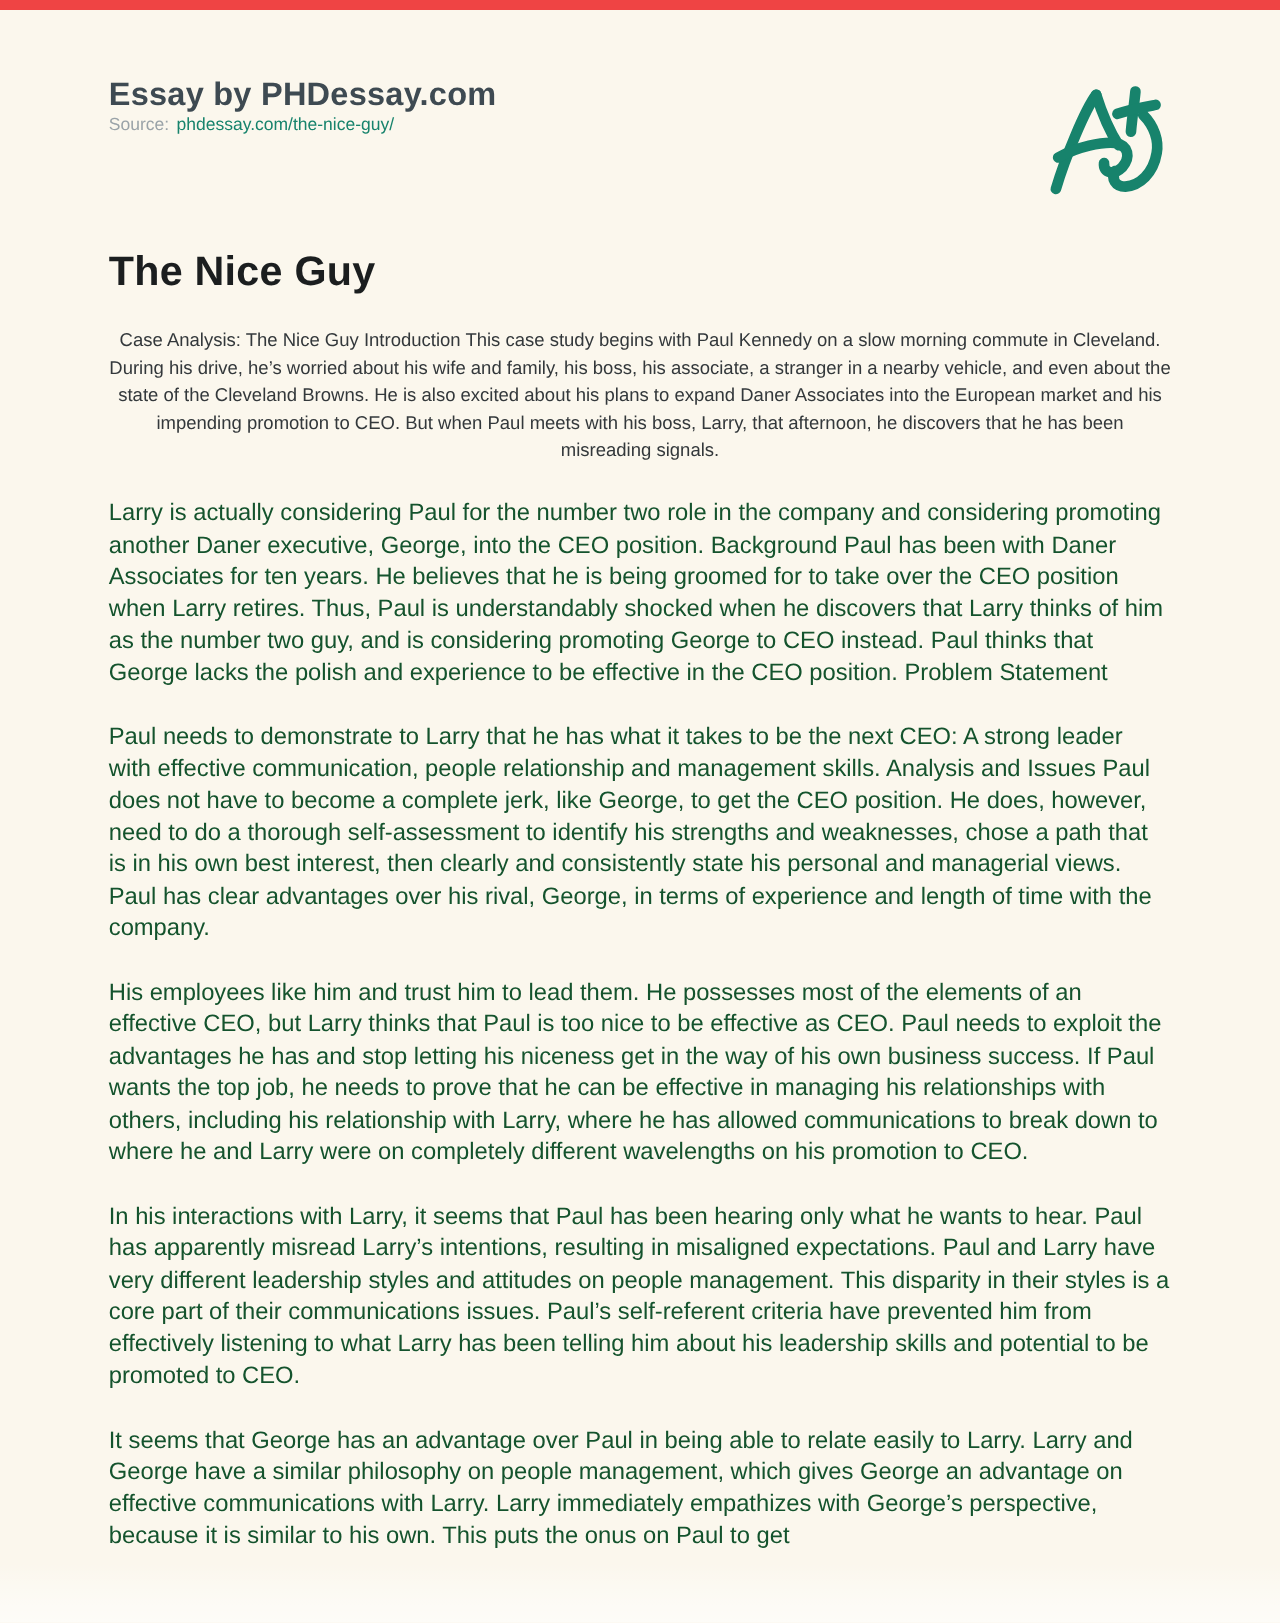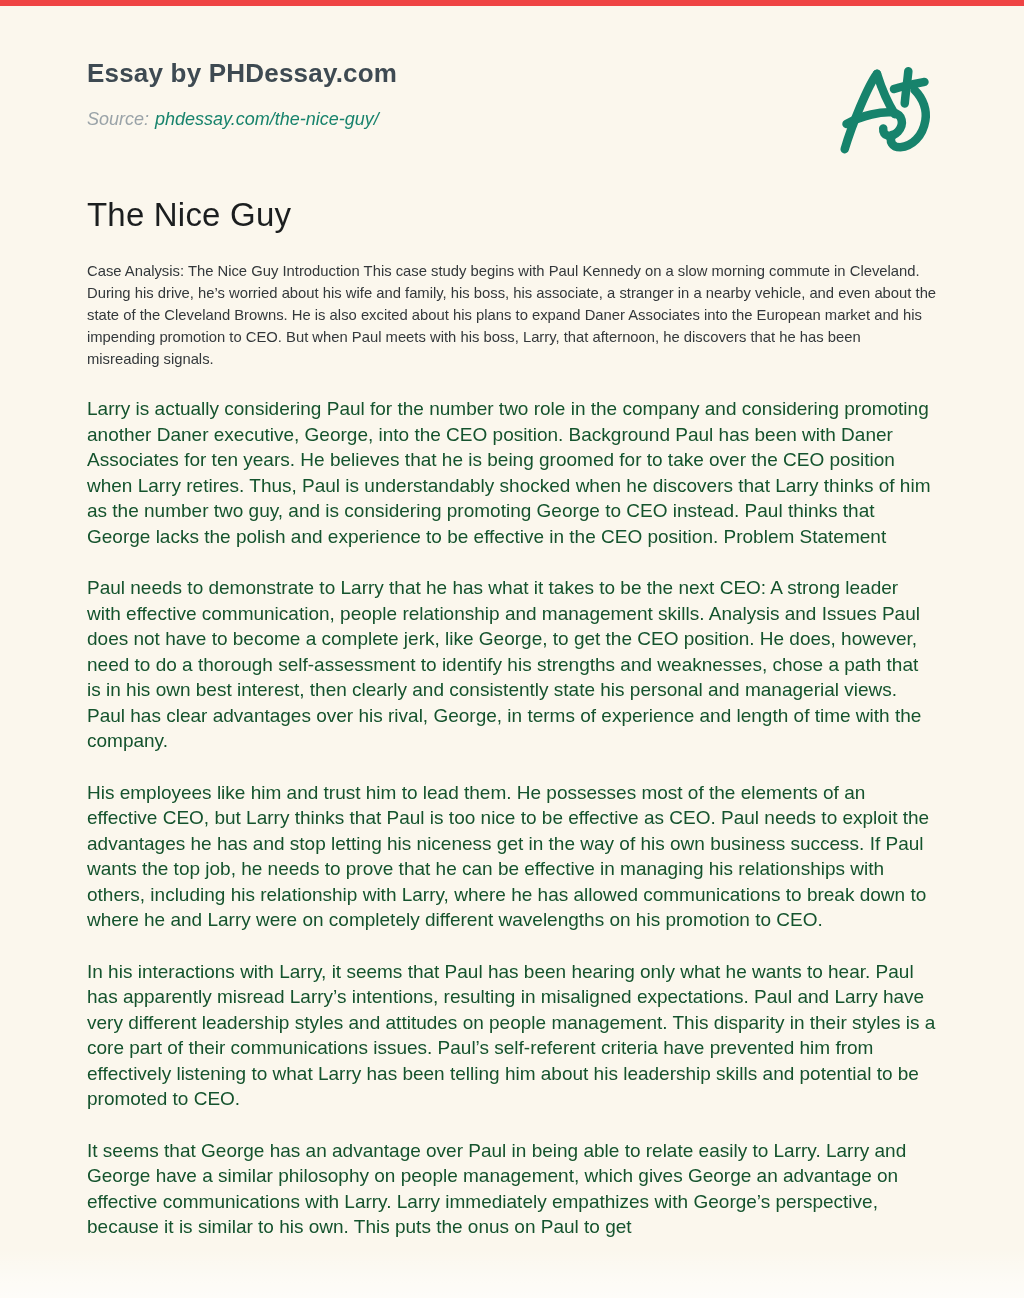--- a/index.html
+++ b/index.html
@@ -8,21 +8,21 @@
     background: #fbf7ed;
     font-family: "Liberation Sans", sans-serif;
   }
   .page {
     position: relative;
     width: 1024px;
     height: 1298px;
     margin: 0 auto;
     background: #fbf7ed;
     overflow: hidden;
-    border-top: 6px solid #ef4444;
+    border-top: 8px solid #ef4444;
   }
   .clip {
     height: 1250px;
     overflow: hidden;
   }
   .content {
     width: 850px;
     margin: 0 auto;
     padding-top: 48px;
   }
@@ -33,45 +33,44 @@
     min-height: 114px;
   }
   .brand {
     font-size: 26px;
     font-weight: 700;
     color: #3e4a52;
     letter-spacing: 0.2px;
     margin: 4px 0 0 0;
   }
   .source-line {
-    margin-top: 20px;
-    font-size: 18px;
-    font-style: italic;
+    font-size: 14px;
   }
   .source-label { color: #9aa3a8; }
   .source-link {
     color: #17836c;
     text-decoration: none;
     margin-left: 6px;
     cursor: pointer;
   }
   .logo { margin-top: 2px; }
   .logo svg { display: block; }
   .title {
     margin: 28px 0 0 0;
     font-size: 33px;
-    font-weight: 400;
+    font-weight: 700;
     color: #1b1e1f;
     letter-spacing: 0.2px;
   }
   .intro {
     margin: 26px 0 0 0;
     font-size: 14.8px;
     line-height: 22px;
     color: #33383b;
+    text-align: center;
   }
   .body-p {
     margin: 26px 0 0 0;
     font-size: 19px;
     line-height: 25.5px;
     color: #14532d;
   }
   .bottom-fade {
     position: absolute;
     left: 0;

